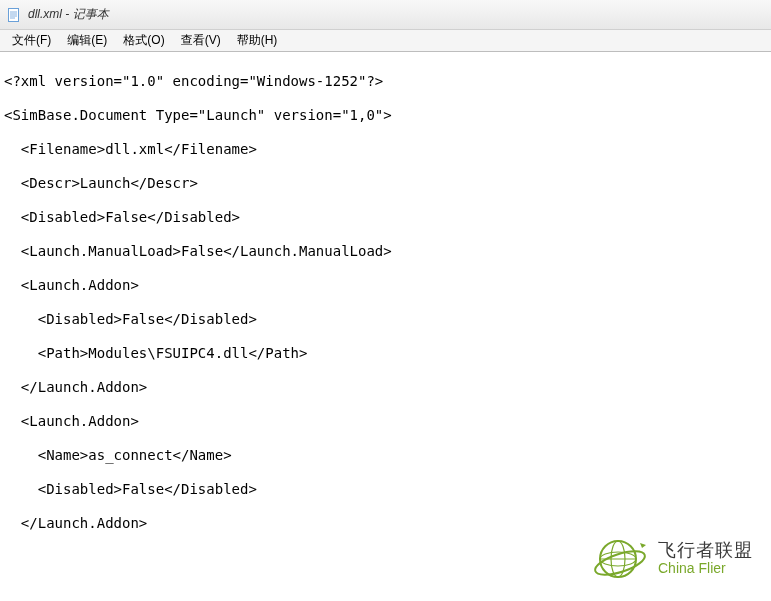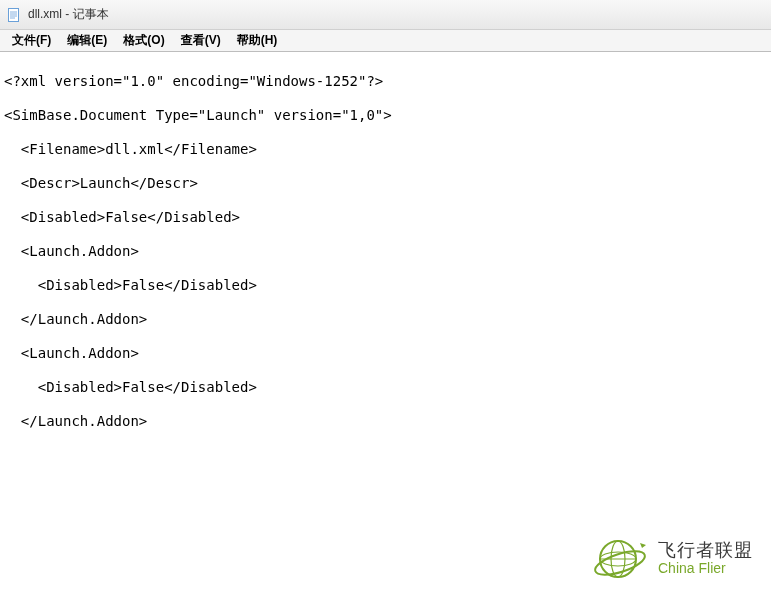--- a/index.html
+++ b/index.html
@@ -12,20 +12,21 @@
   overflow: hidden;
   position: relative;
 }
 .titlebar {
   height: 30px;
   background: linear-gradient(to bottom, #f8f8f8, #e8e8e8);
   border-bottom: 1px solid #d0d0d0;
   display: flex;
   align-items: center;
   padding: 0 6px;
+  font-style: italic;
 }
 .titlebar .doc-icon {
   width: 16px;
   height: 16px;
   margin-right: 6px;
   display: inline-flex;
   align-items: center;
   justify-content: center;
 }
 .titlebar .title {
@@ -37,21 +38,20 @@
   background: #f5f5f5;
   border-bottom: 1px solid #bdbdbd;
   display: flex;
   align-items: center;
   padding: 0 4px;
 }
 .menubar .menu-item {
   padding: 2px 8px;
   cursor: default;
   color: #000;
-  font-weight: bold;
 }
 .content {
   font-family: "SimSun", "NSimSun", "MS Gothic", monospace;
   font-size: 14px;
   line-height: 17px;
   padding: 4px 4px;
   white-space: pre;
   color: #000;
   position: relative;
   height: 549px;
@@ -107,24 +107,27 @@
   <span class="menu-item">查看(V)</span>
   <span class="menu-item">帮助(H)</span>
 </div>
 
 <div class="content">
 <span class="line">&lt;?xml version="1.0" encoding="Windows-1252"?&gt;</span>
 <span class="line">&lt;SimBase.Document Type="Launch" version="1,0"&gt;</span>
 <span class="line">  &lt;Filename&gt;dll.xml&lt;/Filename&gt;</span>
 <span class="line">  &lt;Descr&gt;Launch&lt;/Descr&gt;</span>
 <span class="line">  &lt;Disabled&gt;False&lt;/Disabled&gt;</span>
+<span class="line">  &lt;Launch.ManualLoad&gt;False&lt;/Launch.ManualLoad&gt;</span>
 <span class="line">  &lt;Launch.Addon&gt;</span>
 <span class="line">    &lt;Disabled&gt;False&lt;/Disabled&gt;</span>
+<span class="line">    &lt;Path&gt;Modules\FSUIPC4.dll&lt;/Path&gt;</span>
 <span class="line">  &lt;/Launch.Addon&gt;</span>
 <span class="line">  &lt;Launch.Addon&gt;</span>
+<span class="line">    &lt;Name&gt;as_connect&lt;/Name&gt;</span>
 <span class="line">    &lt;Disabled&gt;False&lt;/Disabled&gt;</span>
 <span class="line">  &lt;/Launch.Addon&gt;</span>
 
 
 
 
 
 
 
 

